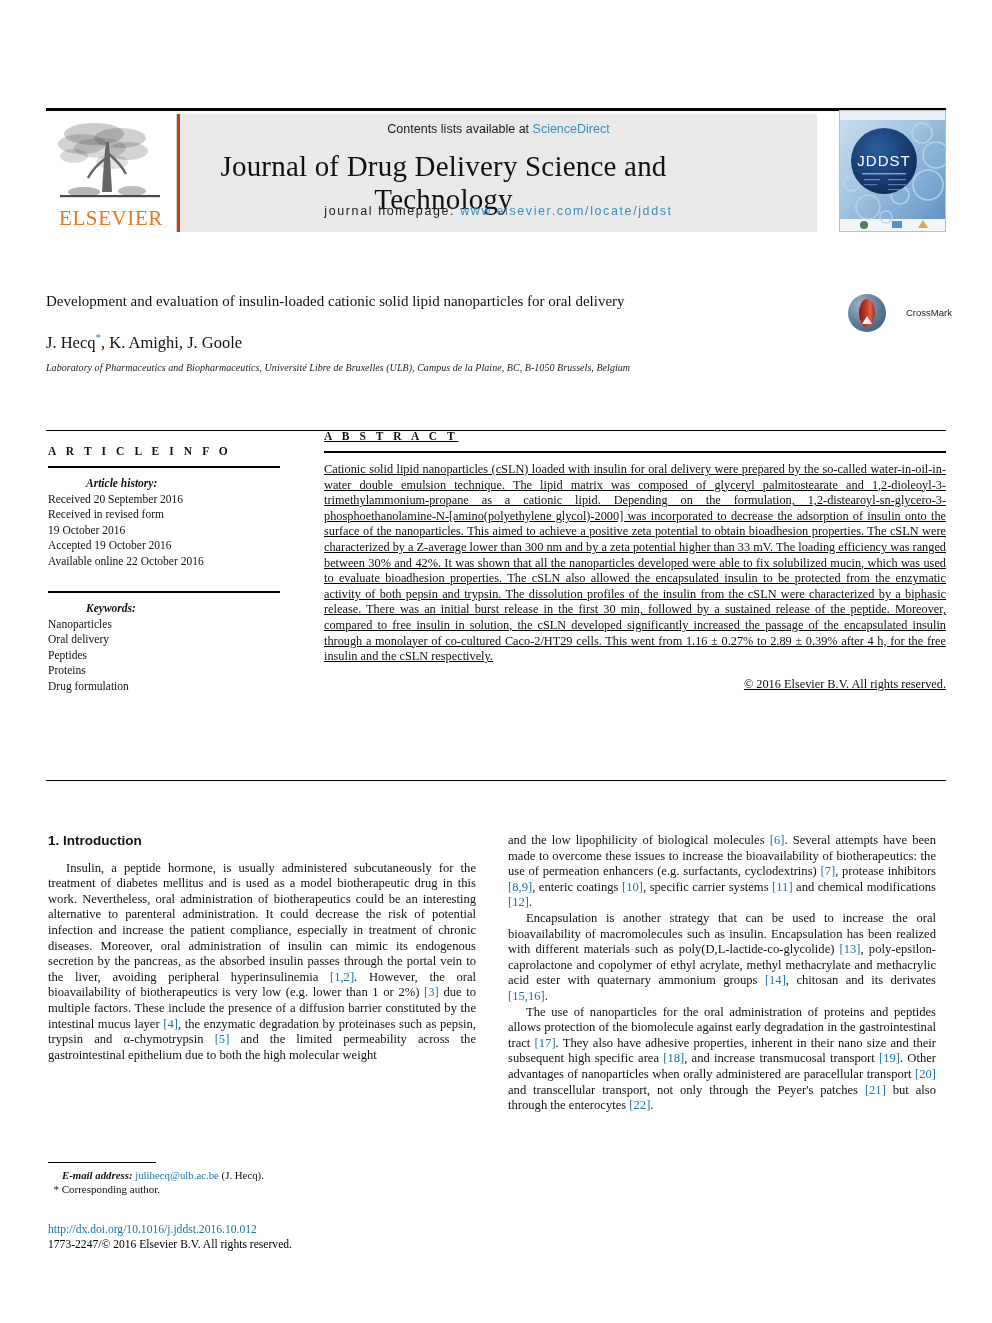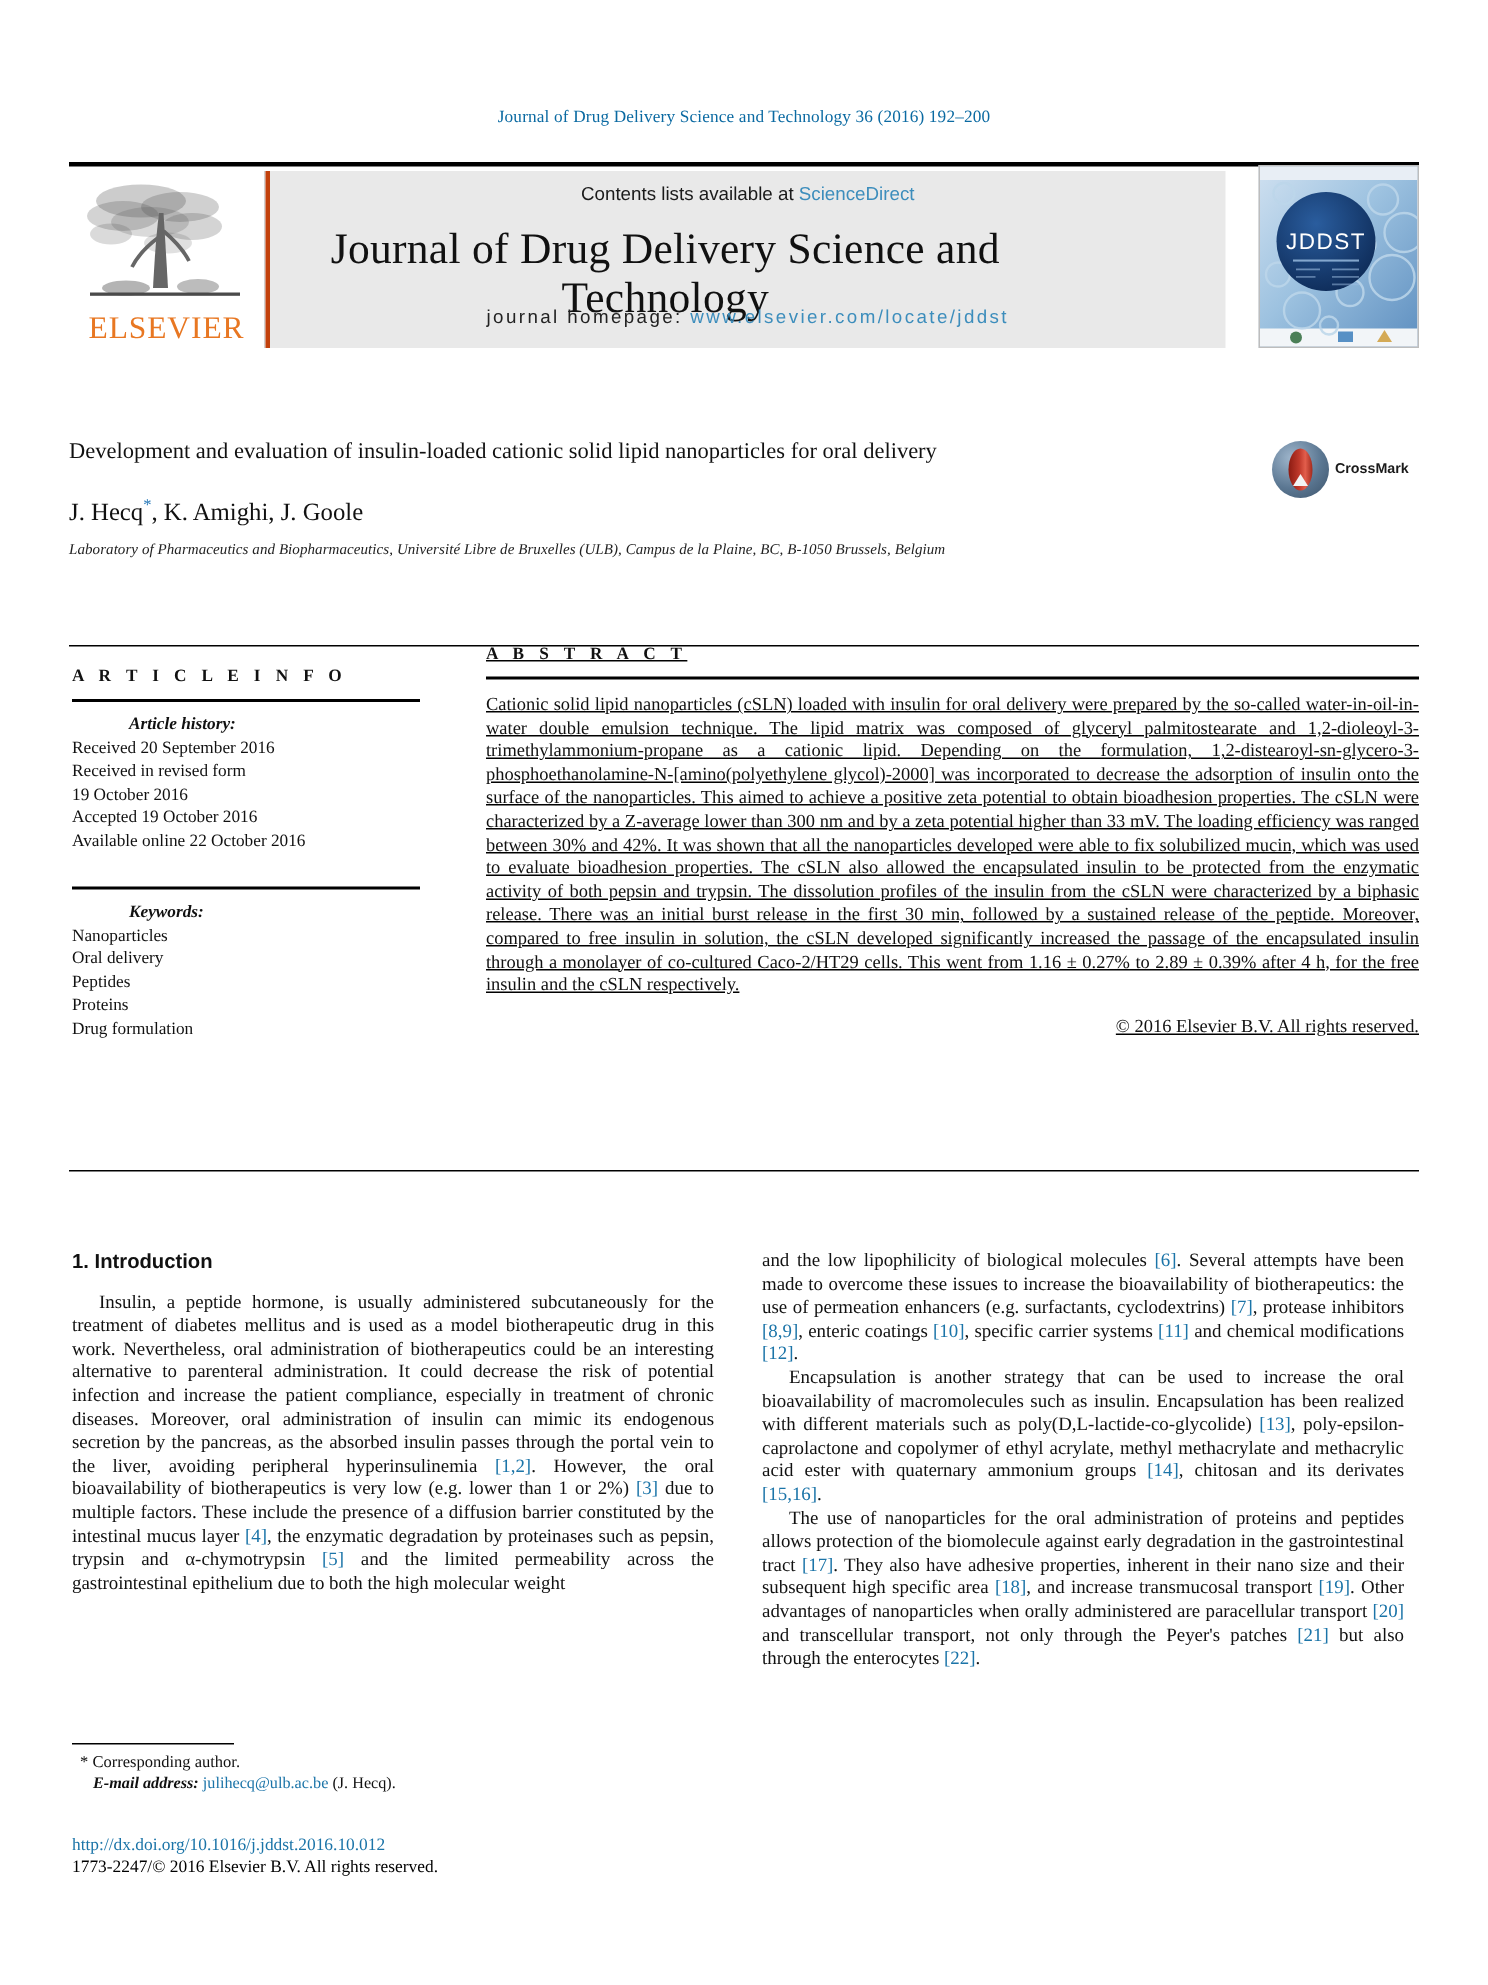--- a/index.html
+++ b/index.html
@@ -177,24 +177,24 @@
   .cm-tri {
     position: absolute;
     left: 14px; top: 22px;
     width: 0; height: 0;
     border-left: 5px solid transparent;
     border-right: 5px solid transparent;
     border-bottom: 8px solid #f3f3f3;
   }
   .cm-text {
     position: absolute;
-    left: 42px; top: 13px;
+    left: 58px; top: 13px;
     font-family: "Liberation Sans", sans-serif;
     font-size: 9.5px;
-    font-weight: bold;
+    font-weight: normal;
     color: #1a1a1a;
   }
 
   
   .rule-thin-top {
     position: absolute;
     left: 46px; top: 430px;
     width: 900px; height: 1px;
     background: #000;
   }
@@ -308,21 +308,20 @@
     font-size: 11.6px;
     line-height: 15px;
   }
   .doi-link { color: #1b74a8; }
 </style>
 </head>
 <body>
 
 <div class="page">
 
-  <div class="running-head">Journal of Drug Delivery Science and Technology 36 (2016) 192–200</div>
 
   <div class="masthead">
     <div class="masthead-rule-top"></div>
 
     <div class="elsevier-box">
       <svg class="elsevier-tree" viewBox="0 0 112 88">
         <g fill="#555">
           <ellipse cx="40" cy="16" rx="30" ry="11" opacity="0.30"></ellipse>
           <ellipse cx="66" cy="20" rx="26" ry="10" opacity="0.28"></ellipse>
           <ellipse cx="28" cy="26" rx="24" ry="10" opacity="0.26"></ellipse>
@@ -452,28 +451,28 @@
   </div>
 
   <div class="col col-right">
     <p class="para" style="text-indent:0"><span>and the low lipophilicity of biological molecules </span><span class="ref">[6]</span><span>. Several attempts have been made to overcome these issues to increase the bioavailability of biotherapeutics: the use of permeation enhancers (e.g. surfactants, cyclodextrins) </span><span class="ref">[7]</span><span>, protease inhibitors </span><span class="ref">[8,9]</span><span>, enteric coatings </span><span class="ref">[10]</span><span>, specific carrier systems </span><span class="ref">[11]</span><span> and chemical modifications </span><span class="ref">[12]</span><span>.</span></p>
     <p class="para"><span>Encapsulation is another strategy that can be used to increase the oral bioavailability of macromolecules such as insulin. Encapsulation has been realized with different materials such as poly(D,L-lactide-co-glycolide) </span><span class="ref">[13]</span><span>, poly-epsilon-caprolactone and copolymer of ethyl acrylate, methyl methacrylate and methacrylic acid ester with quaternary ammonium groups </span><span class="ref">[14]</span><span>, chitosan and its derivates </span><span class="ref">[15,16]</span><span>.</span></p>
     <p class="para"><span>The use of nanoparticles for the oral administration of proteins and peptides allows protection of the biomolecule against early degradation in the gastrointestinal tract </span><span class="ref">[17]</span><span>. They also have adhesive properties, inherent in their nano size and their subsequent high specific area </span><span class="ref">[18]</span><span>, and increase transmucosal transport </span><span class="ref">[19]</span><span>. Other advantages of nanoparticles when orally administered are paracellular transport </span><span class="ref">[20]</span><span> and transcellular transport, not only through the Peyer's patches </span><span class="ref">[21]</span><span> but also through the enterocytes </span><span class="ref">[22]</span><span>.</span></p>
   </div>
 
   <div class="foot">
     <div class="foot-rule"></div>
-    <div class="foot-line">
-      &nbsp;&nbsp;<span class="star">* Corresponding author.</span>
-    </div>
     <div class="foot-line" style="padding-left:14px">
       <span class="foot-ital">E-mail address:</span>
       <span class="mail">julihecq@ulb.ac.be</span>
       <span>(J. Hecq).</span>
     </div>
+    <div class="foot-line">
+      &nbsp;&nbsp;<span class="star">* Corresponding author.</span>
+    </div>
   </div>
 
   <div class="doi-block">
     <div class="doi-link">http://dx.doi.org/10.1016/j.jddst.2016.10.012</div>
     <div>1773-2247/© 2016 Elsevier B.V. All rights reserved.</div>
   </div>
 
 </div>
 
 </body></html>

